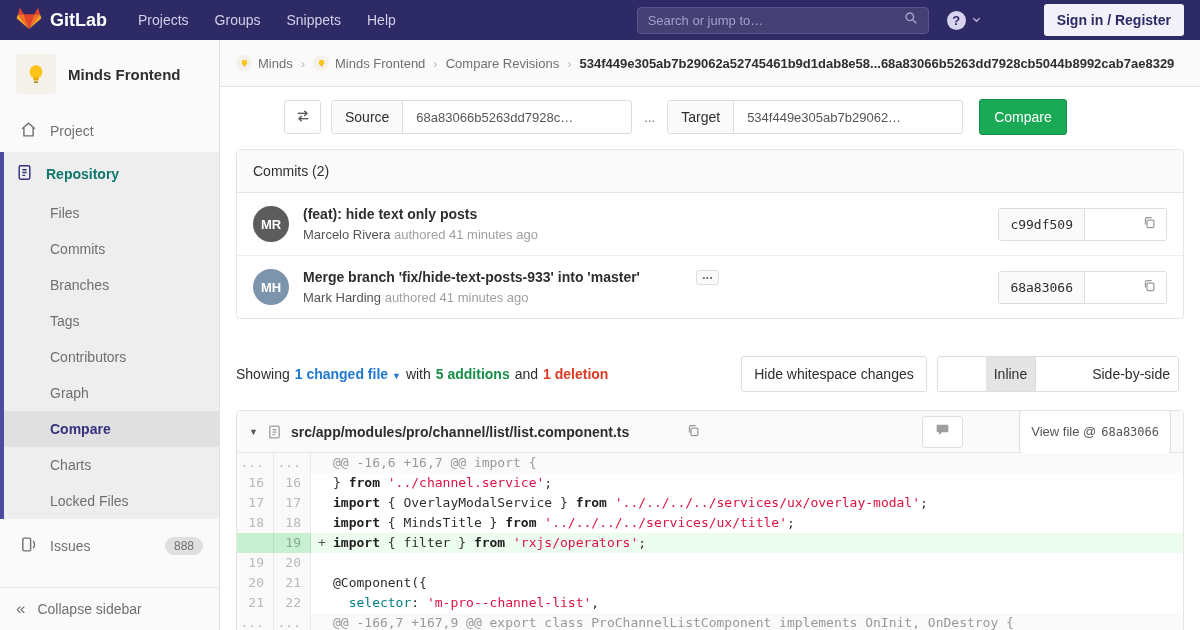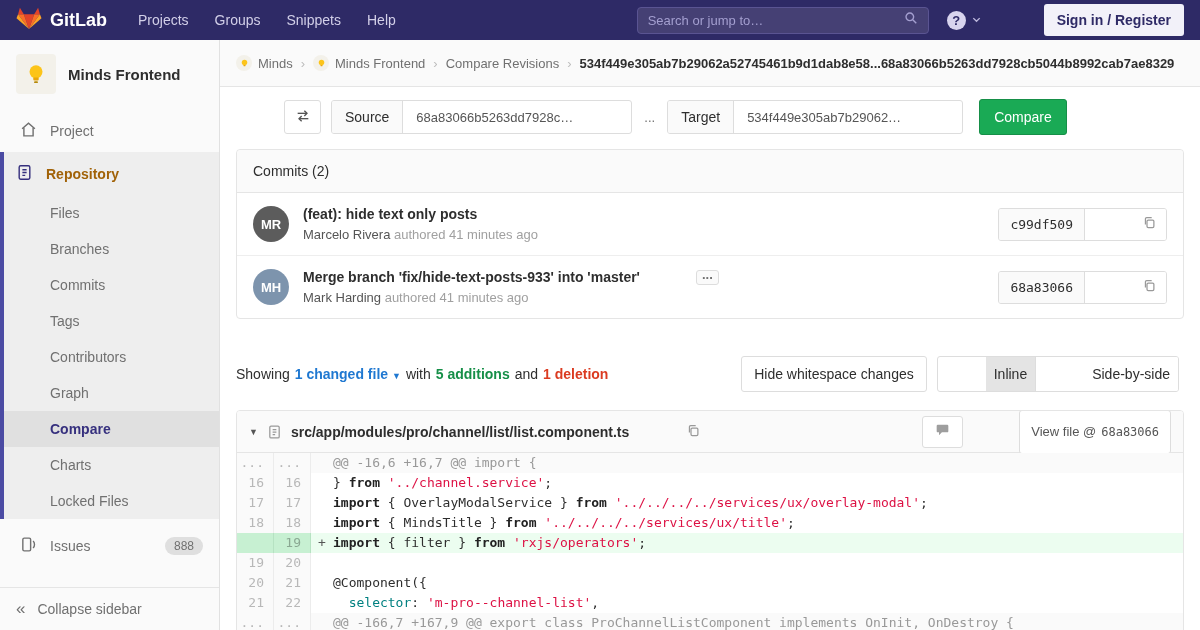--- a/index.html
+++ b/index.html
@@ -30,21 +30,21 @@
 
   
   .sidebar { width:220px; flex:none; background:#fafafa; border-right:1px solid #e1e1e1; display:flex; flex-direction:column; }
   .ctx-header { display:flex; align-items:center; gap:12px; padding:14px 16px 16px; }
   .ctx-avatar { width:40px; height:40px; border-radius:4px; background:#f3f1ea; display:flex; align-items:center; justify-content:center; flex:none; }
   .ctx-avatar svg { width:26px; height:26px; }
   .ctx-name { font-weight:bold; font-size:15px; color:#2e2e2e; }
   .side-item { display:flex; align-items:center; gap:13px; padding:11px 16px; color:#707070; font-size:14px; border-left:4px solid transparent; }
   .side-item svg { width:17px; height:17px; flex:none; }
   .repo-section { background:#eee; border-left:4px solid #4b4ba3; }
-  .repo-head { display:flex; align-items:center; gap:13px; padding:12px 16px 11px 12px; color:#a16207; font-weight:bold; font-size:14px; }
+  .repo-head { display:flex; align-items:center; gap:13px; padding:12px 16px 11px 12px; color:#0f766e; font-weight:bold; font-size:14px; }
   .repo-head svg { width:17px; height:17px; }
   .sub-item { display:block; padding:10px 32px 10px 46px; color:#707070; font-size:14px; }
   .sub-item.active { background:#e0e0e0; color:#36307e; font-weight:bold; }
   .issues-row { margin-top:6px; }
   .badge { margin-left:auto; background:#dfdfdf; border-radius:9px; padding:2px 9px; color:#707070; font-size:12px; }
   .collapse-footer { margin-top:auto; border-top:1px solid #e5e5e5; padding:13px 16px; color:#707070; font-size:14px; display:flex; gap:12px; align-items:center; }
   .collapse-footer .chev2 { font-size:17px; line-height:12px; color:#707070; }
 
   
   .main { flex:1; display:flex; flex-direction:column; min-width:0; }
@@ -198,22 +198,22 @@
         <span>
           <svg viewBox="0 0 24 24" fill="none" stroke="#36307e" stroke-width="2">
               <rect x="4.5" y="2.5" width="15" height="19" rx="2"></rect>
               <path d="M9 8 h6 M9 12 h6 M9 16 h4"></path>
             </svg>
         </span>
         <span>Repository</span>
       </a>
       <div>
           <a class="sub-item">Files</a>
+          <a class="sub-item">Commits</a>
           <a class="sub-item">Branches</a>
-          <a class="sub-item">Commits</a>
           <a class="sub-item">Tags</a>
           <a class="sub-item">Contributors</a>
           <a class="sub-item">Graph</a>
           <a class="sub-item active">Compare</a>
           <a class="sub-item">Charts</a>
           <a class="sub-item">Locked Files</a>
         </div>
     </div>
     <a class="side-item issues-row">
       <span>

